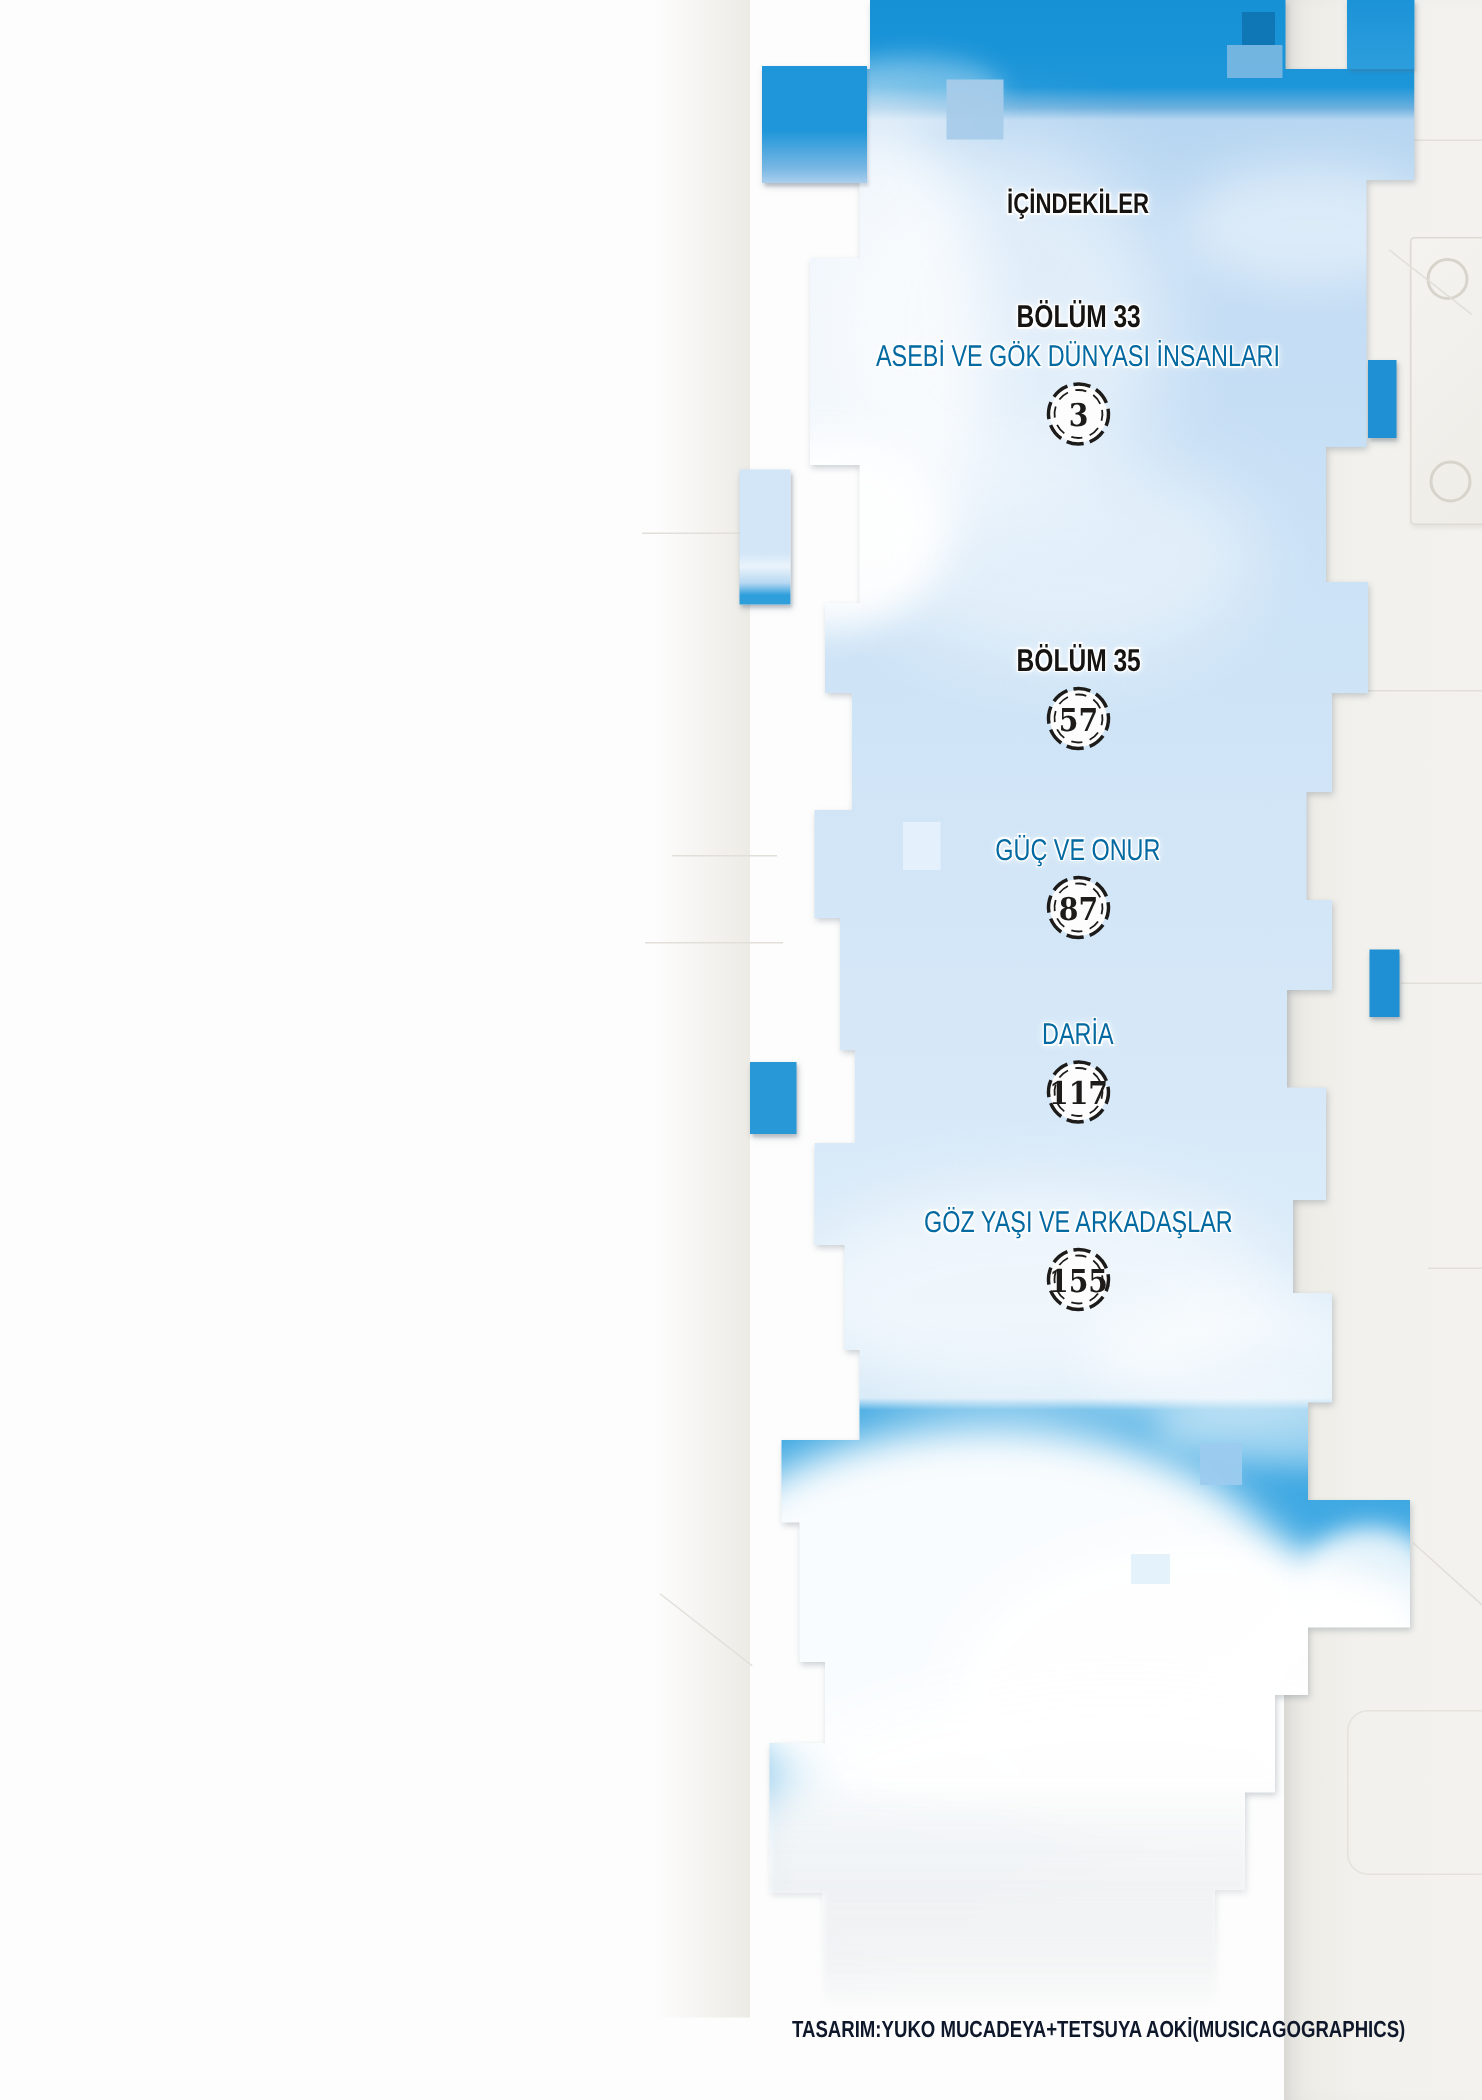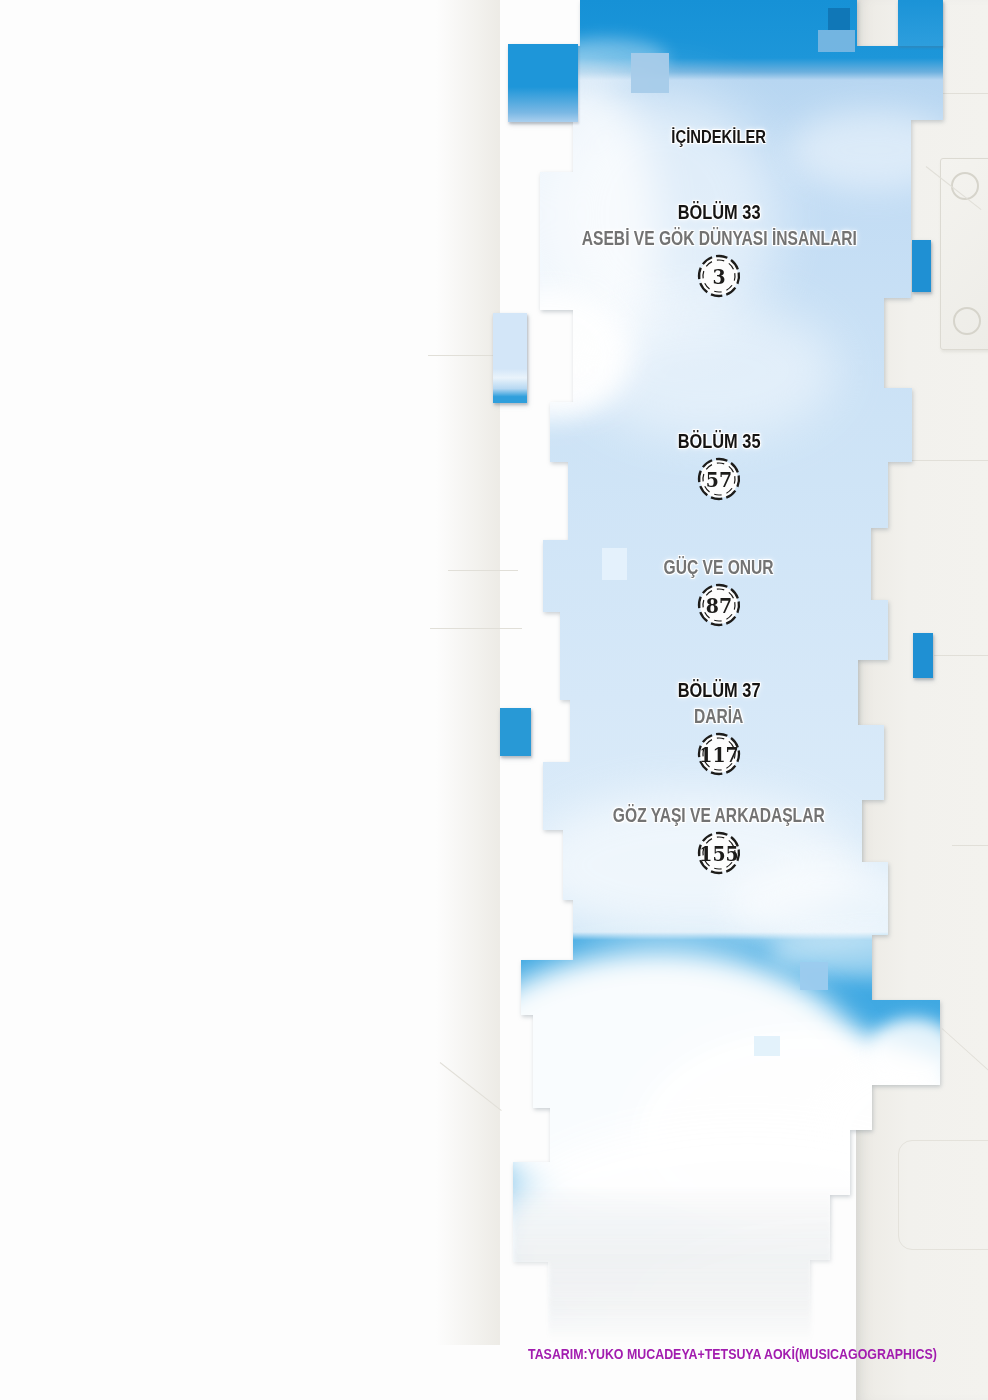--- a/index.html
+++ b/index.html
@@ -66,33 +66,33 @@
 
   .sky-extra{position:absolute;box-shadow:1px 2px 2px rgba(90,105,120,.25);}
 
   
   .toc{left:489px;top:0;width:460px;height:1345px;}
   .toc-line{position:absolute;left:0;width:100%;text-align:center;color:#151413;font-weight:bold;}
   .cond{display:inline-block;transform:scaleX(.78);transform-origin:center;white-space:nowrap;
     text-shadow:-1px -1px 0 #fff,1px -1px 0 #fff,-1px 1px 0 #fff,1px 1px 0 #fff,0 0 4px #fff,0 0 7px rgba(255,255,255,.95);}
   .chapter{position:absolute;left:0;width:100%;text-align:center;}
   .ch-name{font-size:21px;line-height:26px;font-weight:bold;color:#151413;}
-  .ch-title{font-size:20px;line-height:26px;font-weight:bold;color:#737373;}
+  .ch-title{font-size:20px;line-height:26px;font-weight:normal;color:#0369a1;}
   .badge{display:inline-block;margin-top:2px;width:46px;height:46px;position:relative;}
   .badge svg{position:absolute;left:0;top:0;}
   .badge .num{
     position:absolute;left:0;top:0;width:46px;height:46px;line-height:47px;text-align:center;
     font-family:"DejaVu Serif", serif;font-size:21px;font-weight:600;color:#1d1c1a;
     transform:scaleX(.9);
   }
   .page-title{font-size:19px;line-height:24px;font-weight:bold;color:#151413;}
 
   .credit{
     left:528px;top:1345px;width:440px;
-    font-size:15.5px;font-weight:bold;color:#a21caf;letter-spacing:0;
+    font-size:15.5px;font-weight:bold;color:#0f172a;letter-spacing:0;
   }
   .credit .cond{transform:scaleX(.8);transform-origin:left;text-shadow:none;}
 </style>
 </head>
 <body>
 
 <div class="abs left-band"></div>
 <div class="abs right-band">
   <div class="abs deco-line" style="left:24px;top:93px;width:108px;height:1px;"></div>
   <div class="abs deco-panel" style="left:84px;top:158px;width:60px;height:190px;">
@@ -190,21 +190,20 @@
         <g fill="none" stroke="#1d1c1a" transform="rotate(-10 23 23)">
           <circle cx="23" cy="23" r="20" stroke-width="2.3" stroke-dasharray="11.5 4.2"></circle>
           <circle cx="23" cy="23" r="16" stroke-width="1.2" stroke-dasharray="7.4 5.2"></circle>
         </g>
       </svg>
       <span class="num">87</span>
     </span>
   </div>
 
   <div class="chapter" style="top:677px;">
-    <div class="ch-name"><span class="cond">BÖLÜM 37</span></div>
     <div class="ch-title"><span class="cond">DARİA</span></div>
     <span class="badge">
       <svg width="46" height="46" viewBox="0 0 46 46">
         <circle cx="23" cy="23" r="19" fill="#fdfdfd"></circle>
         <g fill="none" stroke="#1d1c1a" transform="rotate(-10 23 23)">
           <circle cx="23" cy="23" r="20" stroke-width="2.3" stroke-dasharray="11.5 4.2"></circle>
           <circle cx="23" cy="23" r="16" stroke-width="1.2" stroke-dasharray="7.4 5.2"></circle>
         </g>
       </svg>
       <span class="num">117</span>

